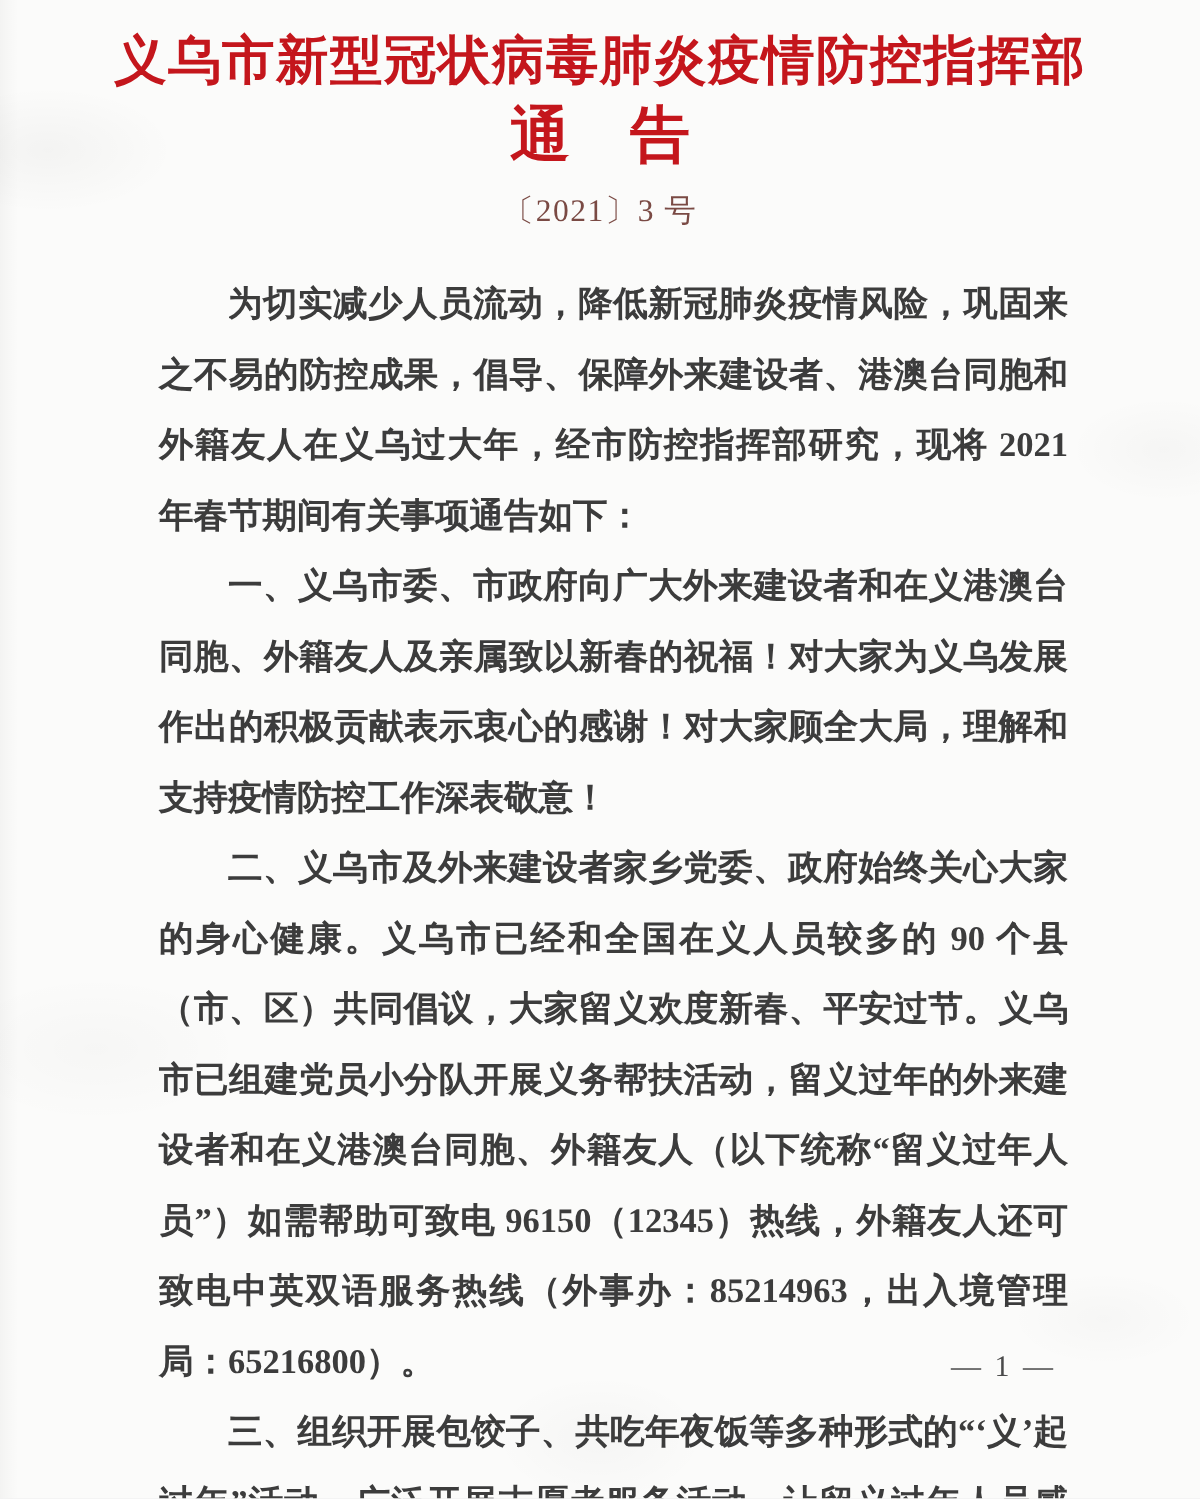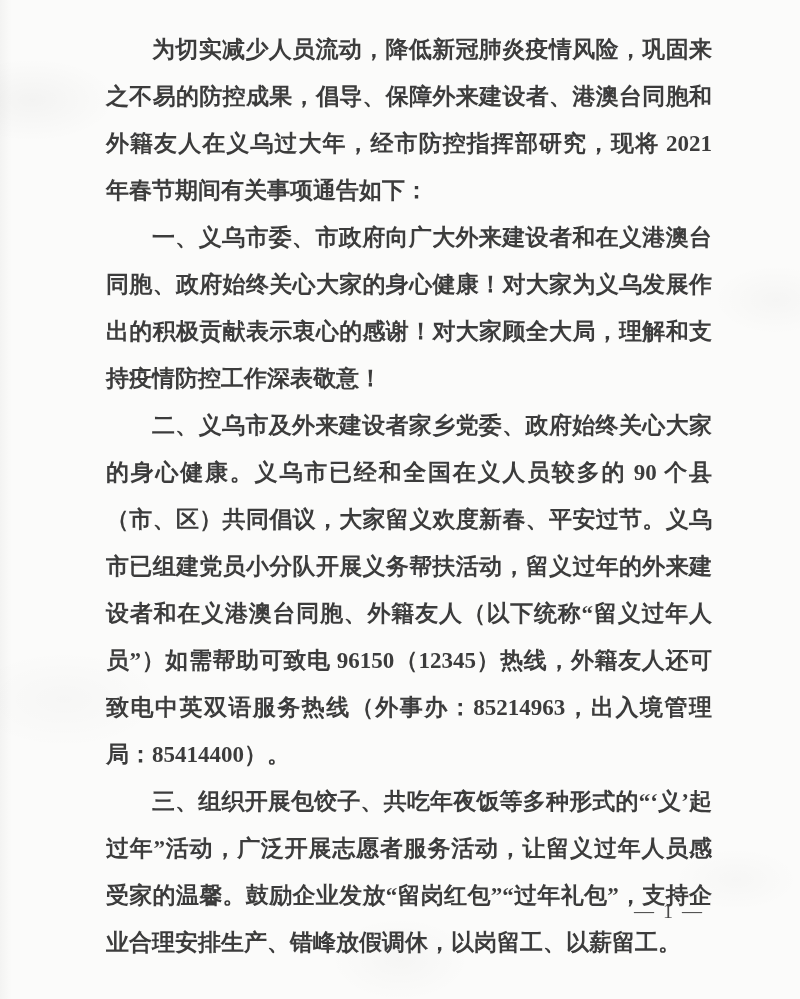--- a/index.html
+++ b/index.html
@@ -71,22 +71,27 @@
     bottom:76px;
     font-size:20px;
     letter-spacing:2px;
     color:#4a4a4a;
   }
 </style>
 </head>
 <body>
 
 <div class="page">
+  <div class="header">
+    <h1 class="doc-title">义乌市新型冠状病毒肺炎疫情防控指挥部</h1>
+    <h2 class="doc-subtitle">通　告</h2>
+    <div class="doc-number">〔2021〕3 号</div>
+  </div>
 
   <div class="body-text">
     <p>为切实减少人员流动，降低新冠肺炎疫情风险，巩固来之不易的防控成果，倡导、保障外来建设者、港澳台同胞和外籍友人在义乌过大年，经市防控指挥部研究，现将 2021 年春节期间有关事项通告如下：</p>
-    <p>一、义乌市委、市政府向广大外来建设者和在义港澳台同胞、政府始终关心大家的身心健康！对大家为义乌发展作出的积极贡献表示衷心的感谢！对大家顾全大局，理解和支持疫情防控工作深表敬意！</p>
-    <p>二、义乌市及外来建设者家乡党委、政府始终关心大家的身心健康。义乌市已经和全国在义人员较多的 90 个县（市、区）共同倡议，大家留义欢度新春、平安过节。义乌市已组建党员小分队开展义务帮扶活动，留义过年的外来建设者和在义港澳台同胞、外籍友人（以下统称“留义过年人员”）如需帮助可致电 96150（12345）热线，外籍友人还可致电中英双语服务热线（外事办：85214963，出入境管理局：85414400）。</p>
+    <p>一、义乌市委、市政府向广大外来建设者和在义港澳台同胞、外籍友人及亲属致以新春的祝福！对大家为义乌发展作出的积极贡献表示衷心的感谢！对大家顾全大局，理解和支持疫情防控工作深表敬意！</p>
+    <p>二、义乌市及外来建设者家乡党委、政府始终关心大家的身心健康。义乌市已经和全国在义人员较多的 90 个县（市、区）共同倡议，大家留义欢度新春、平安过节。义乌市已组建党员小分队开展义务帮扶活动，留义过年的外来建设者和在义港澳台同胞、外籍友人（以下统称“留义过年人员”）如需帮助可致电 96150（12345）热线，外籍友人还可致电中英双语服务热线（外事办：85214963，出入境管理局：65216800）。</p>
     <p>三、组织开展包饺子、共吃年夜饭等多种形式的“‘义’起过年”活动，广泛开展志愿者服务活动，让留义过年人员感受家的温馨。鼓励企业发放“留岗红包”“过年礼包”，支持企业合理安排生产、错峰放假调休，以岗留工、以薪留工。</p>
   </div>
 
   <div class="page-number">— 1 —</div>
 </div>
 
 </body></html>

